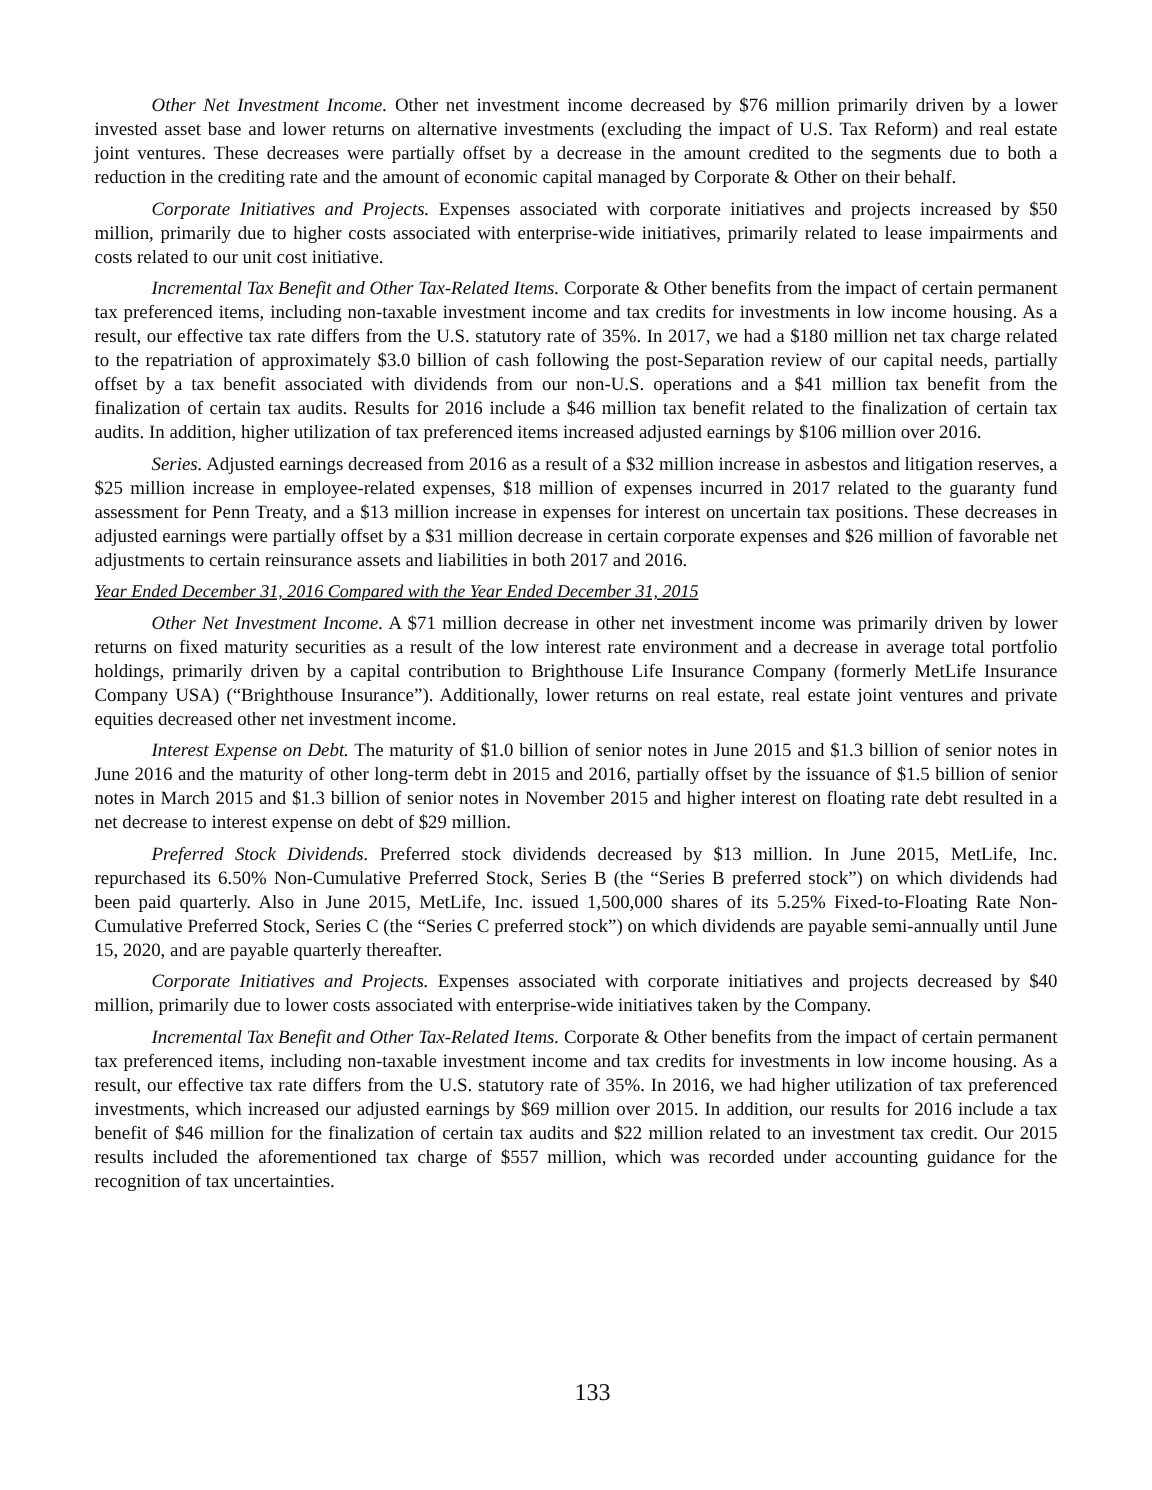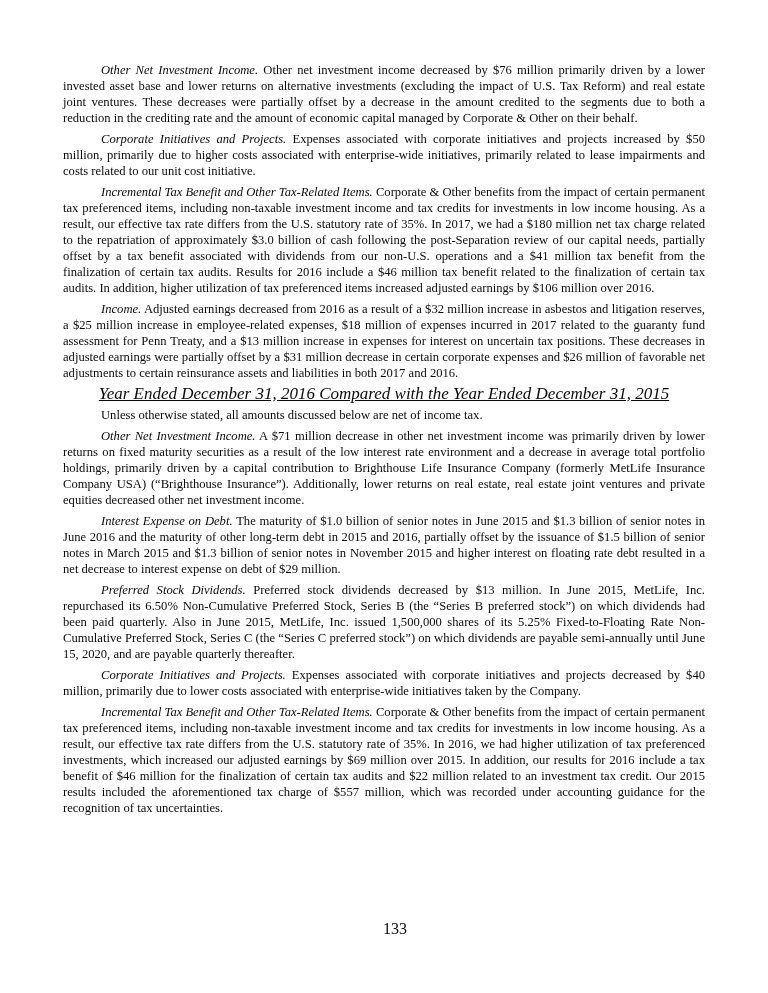--- a/index.html
+++ b/index.html
@@ -21,26 +21,26 @@
   .para {
     margin: 0 0 5px 0;
     text-indent: 38px;
     text-align: justify;
     font-size: 12.6px;
     line-height: 16px;
   }
   .para .lead { font-style: italic; }
   .heading {
     margin: 1px 0 5px 0;
-    font-size: 17px;
+    font-size: 12px;
     line-height: 16px;
     font-weight: normal;
     font-style: italic;
     text-decoration: underline;
-    text-align: center;
+    text-align: left;
   }
   .page-number {
     position: absolute;
     top: 921px;
     left: 0;
     width: 100%;
     text-align: center;
     font-size: 16px;
     line-height: 16px;
     margin-left: 11px;
@@ -63,29 +63,26 @@
       <span>Expenses associated with corporate initiatives and projects increased by $50 million, primarily due to higher costs associated with enterprise-wide initiatives, primarily related to lease impairments and costs related to our unit cost initiative.</span>
     </p>
 
     <p class="para">
       <i class="lead">Incremental Tax Benefit and Other Tax-Related Items.</i>
       <span>Corporate &amp; Other benefits from the impact of certain permanent tax preferenced items, including non-taxable investment income and tax credits for investments in low income housing. As a result, our effective tax rate differs from the U.S. statutory rate of 35%. In 2017, we had a $180 million net tax charge related to the repatriation of approximately $3.0 billion of cash following the post-Separation review of our capital needs, partially offset by a tax benefit associated with dividends from our non-U.S. operations and a $41 million tax benefit from the finalization of certain tax audits. Results for 2016 include a $46 million tax benefit related to the finalization of certain tax audits. In addition, higher utilization of tax preferenced items increased adjusted earnings by $106 million over 2016.</span>
     </p>
 
 
     <p class="para">
-      <i class="lead">Income.</i>
+      <i class="lead">Series.</i>
       <span>Adjusted earnings decreased from 2016 as a result of a $32 million increase in asbestos and litigation reserves, a $25 million increase in employee-related expenses, $18 million of expenses incurred in 2017 related to the guaranty fund assessment for Penn Treaty, and a $13 million increase in expenses for interest on uncertain tax positions. These decreases in adjusted earnings were partially offset by a $31 million decrease in certain corporate expenses and $26 million of favorable net adjustments to certain reinsurance assets and liabilities in both 2017 and 2016.</span>
     </p>
 
     <h2 class="heading">Year Ended December 31, 2016 Compared with the Year Ended December 31, 2015</h2>
 
-    <p class="para">
-      <span>Unless otherwise stated, all amounts discussed below are net of income tax.</span>
-    </p>
 
 
     <p class="para">
       <i class="lead">Other Net Investment Income.</i>
       <span>A $71 million decrease in other net investment income was primarily driven by lower returns on fixed maturity securities as a result of the low interest rate environment and a decrease in average total portfolio holdings, primarily driven by a capital contribution to Brighthouse Life Insurance Company (formerly MetLife Insurance Company USA) (“Brighthouse Insurance”). Additionally, lower returns on real estate, real estate joint ventures and private equities decreased other net investment income.</span>
     </p>
 
     <p class="para">
       <i class="lead">Interest Expense on Debt.</i>
       <span>The maturity of $1.0 billion of senior notes in June 2015 and $1.3 billion of senior notes in June 2016 and the maturity of other long-term debt in 2015 and 2016, partially offset by the issuance of $1.5 billion of senior notes in March 2015 and $1.3 billion of senior notes in November 2015 and higher interest on floating rate debt resulted in a net decrease to interest expense on debt of $29 million.</span>

